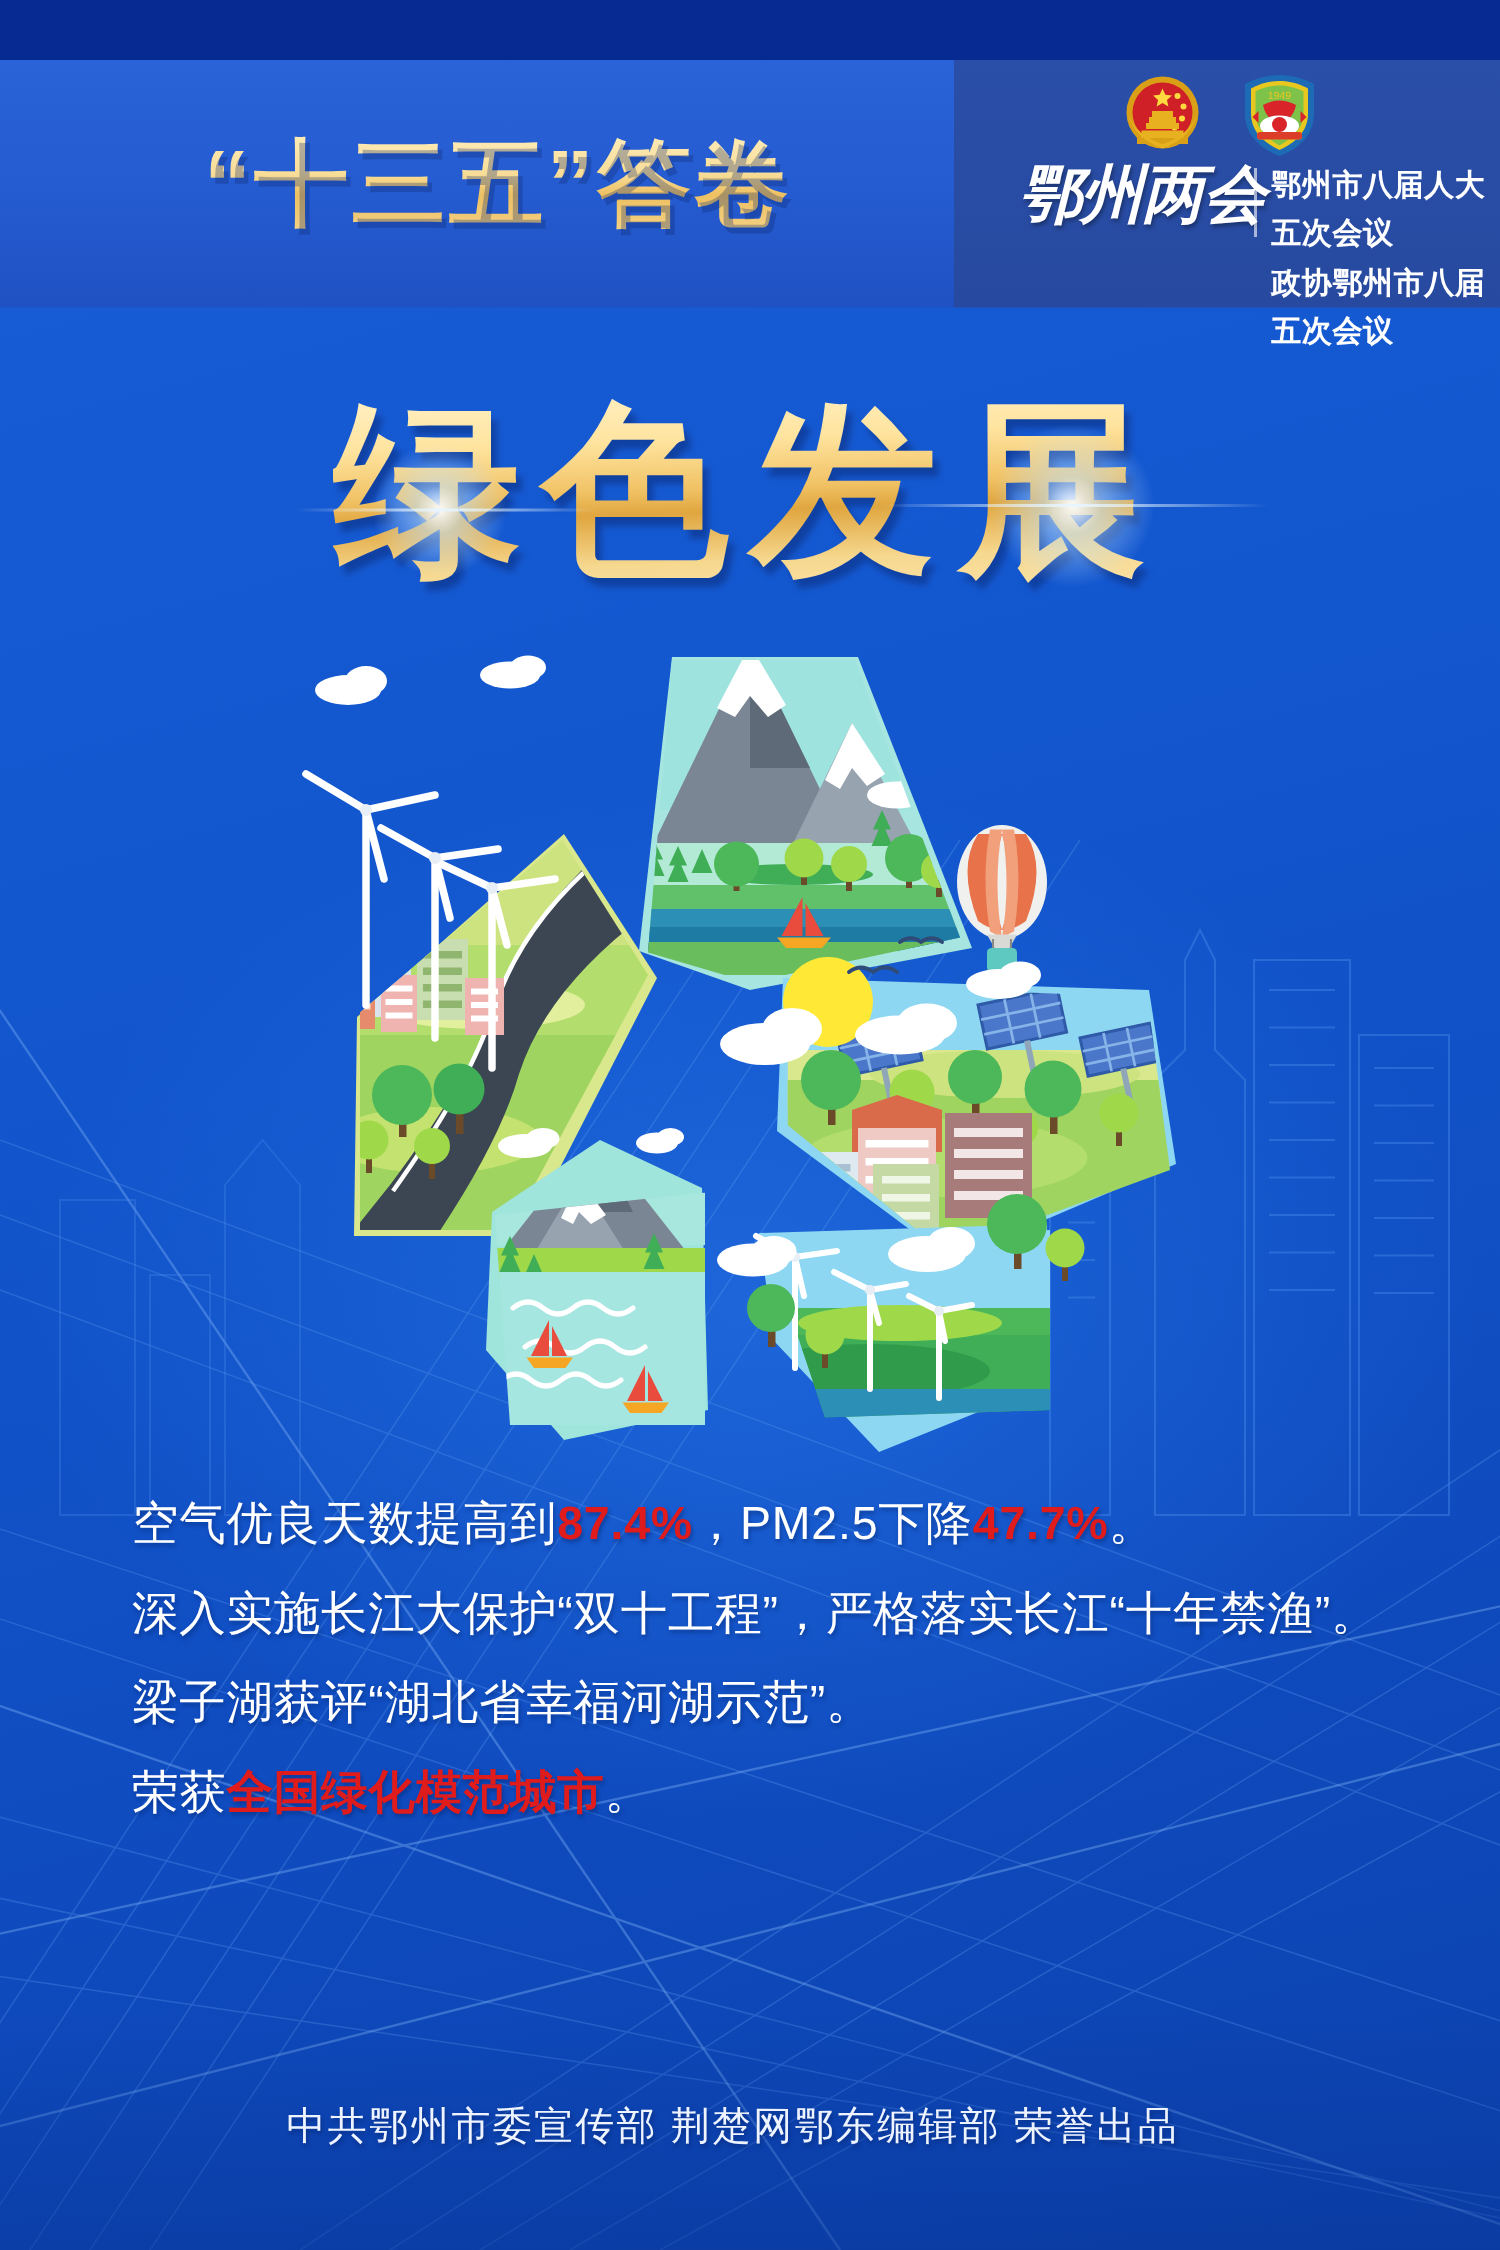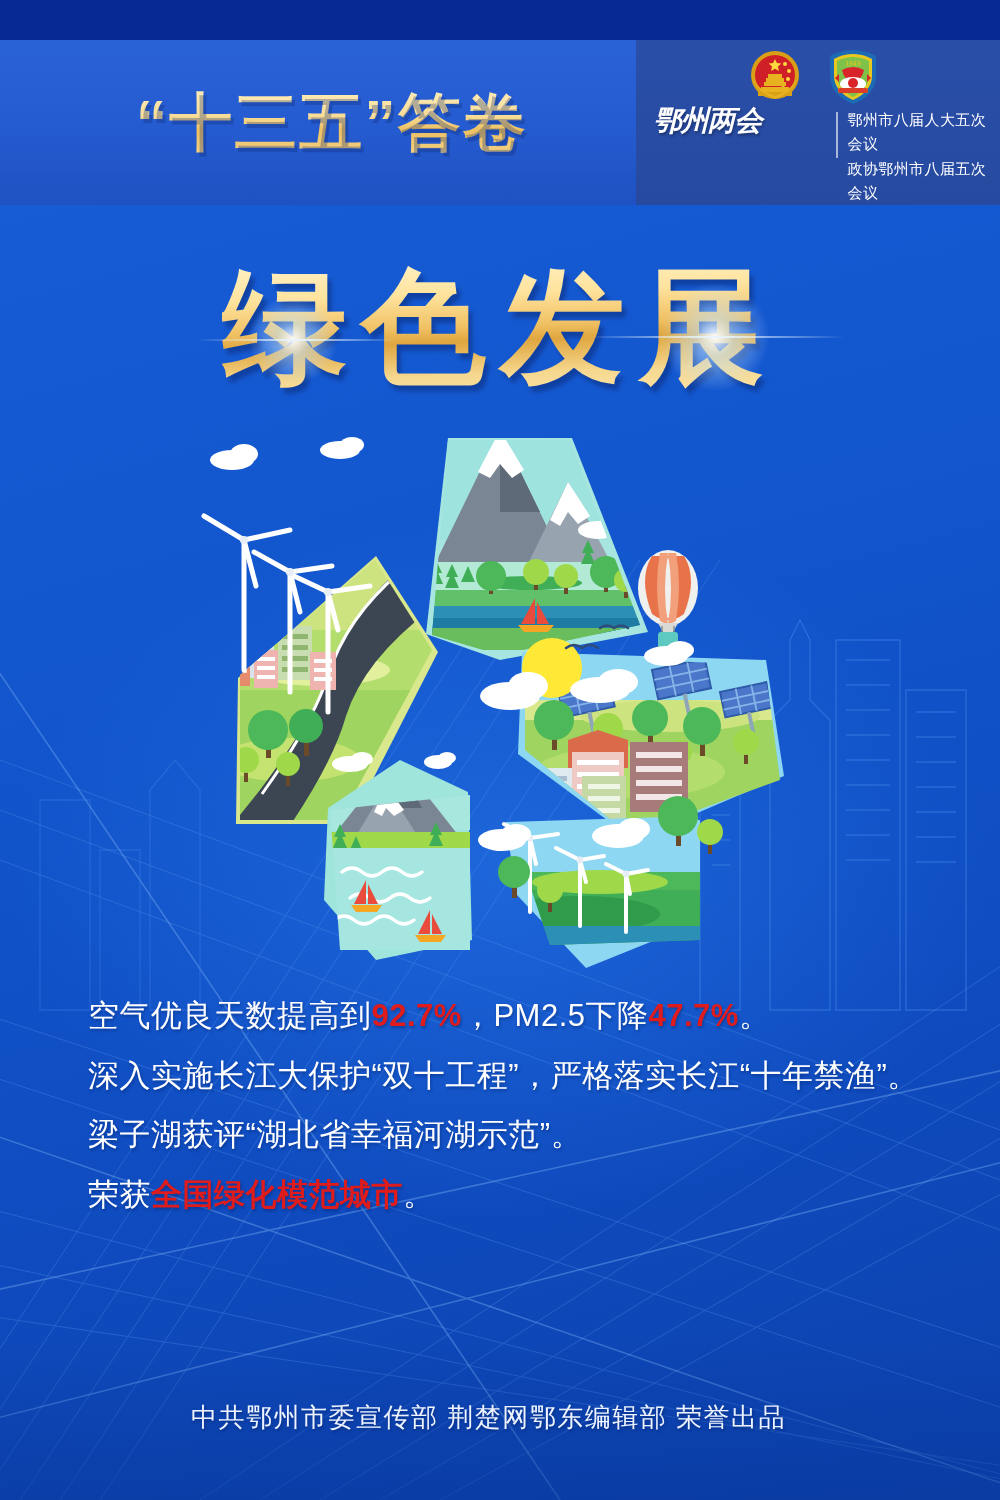--- a/index.html
+++ b/index.html
@@ -32,27 +32,27 @@
     font-size:63px;font-weight:bold;letter-spacing:2px;
     color:#f7d98c;
     background:linear-gradient(180deg,#fff0c4 0%,#f8dd97 42%,#edc062 58%,#f6d994 100%);
     -webkit-background-clip:text;background-clip:text;-webkit-text-fill-color:transparent;
     text-shadow:3px 4px 0 rgba(12,40,110,.30);
     white-space:nowrap;
   }
   .emblems{position:absolute;left:108px;top:6px;display:flex;gap:16px;}
   .emblem{width:62px;height:62px;position:relative;}
   .twohui{position:absolute;left:18px;top:62px;width:215px;
-    font-size:28px;font-weight:bold;color:#ffffff;font-style:italic;
-    letter-spacing:-1px;text-align:left;
+    font-size:42px;font-weight:bold;color:#ffffff;font-style:italic;
+    letter-spacing:-1px;text-align:center;
     font-family:"Liberation Serif","DejaVu Serif",serif;
     text-shadow:1px 2px 3px rgba(0,0,0,.35);}
   .divider-v{position:absolute;left:200px;top:72px;width:2px;height:46px;background:rgba(255,255,255,.6);}
-  .meet-lines{position:absolute;left:212px;top:68px;color:#fff;font-size:15px;line-height:1.62;
-    font-weight:normal;letter-spacing:.4px;}
+  .meet-lines{position:absolute;left:212px;top:68px;color:#fff;font-size:20px;line-height:1.62;
+    font-weight:bold;letter-spacing:.4px;}
 
   
   .main-title{position:absolute;left:0;top:245px;width:1000px;text-align:center;}
   .main-title .mt{
     display:inline-block;
     font-size:125px;font-weight:bold;letter-spacing:14px;
     font-family:"Liberation Serif","DejaVu Serif",serif;
     background:linear-gradient(178deg,#fff6d8 0%,#ffe49f 30%,#f0c163 48%,#e0a63f 56%,#f6d88f 74%,#ffeab5 100%);
     -webkit-background-clip:text;background-clip:text;-webkit-text-fill-color:transparent;
     filter:drop-shadow(4px 6px 2px rgba(8,35,105,.45));
@@ -502,21 +502,21 @@
       <g>
         <rect x="476" y="408" width="5" height="18" fill="#6b4a2a"></rect>
         <circle cx="478" cy="396" r="20" fill="#4cb85a"></circle>
         <rect x="508" y="420" width="4" height="14" fill="#6b4a2a"></rect>
         <circle cx="510" cy="412" r="13" fill="#9fd94a"></circle>
       </g>
     </svg>
   </div>
 
   <div class="body-text">
-    <div class="line"><span>空气优良天数提高到</span><span class="hl">92.7%</span><span>，PM2.5下降</span><span class="hl">47.7%</span><span>。</span></div>
+    <div class="line"><span>空气优良天数提高到</span><span class="hl">87.4%</span><span>，PM2.5下降</span><span class="hl">47.7%</span><span>。</span></div>
     <div class="line"><span>深入实施长江大保护“双十工程”，严格落实长江“十年禁渔”。</span></div>
     <div class="line"><span>梁子湖获评“湖北省幸福河湖示范”。</span></div>
     <div class="line"><span>荣获</span><span class="hl">全国绿化模范城市</span><span>。</span></div>
   </div>
 
   <div class="bottomfade"></div>
 
   <div class="footer">中共鄂州市委宣传部 荆楚网鄂东编辑部 荣誉出品</div>
 </div>
 

